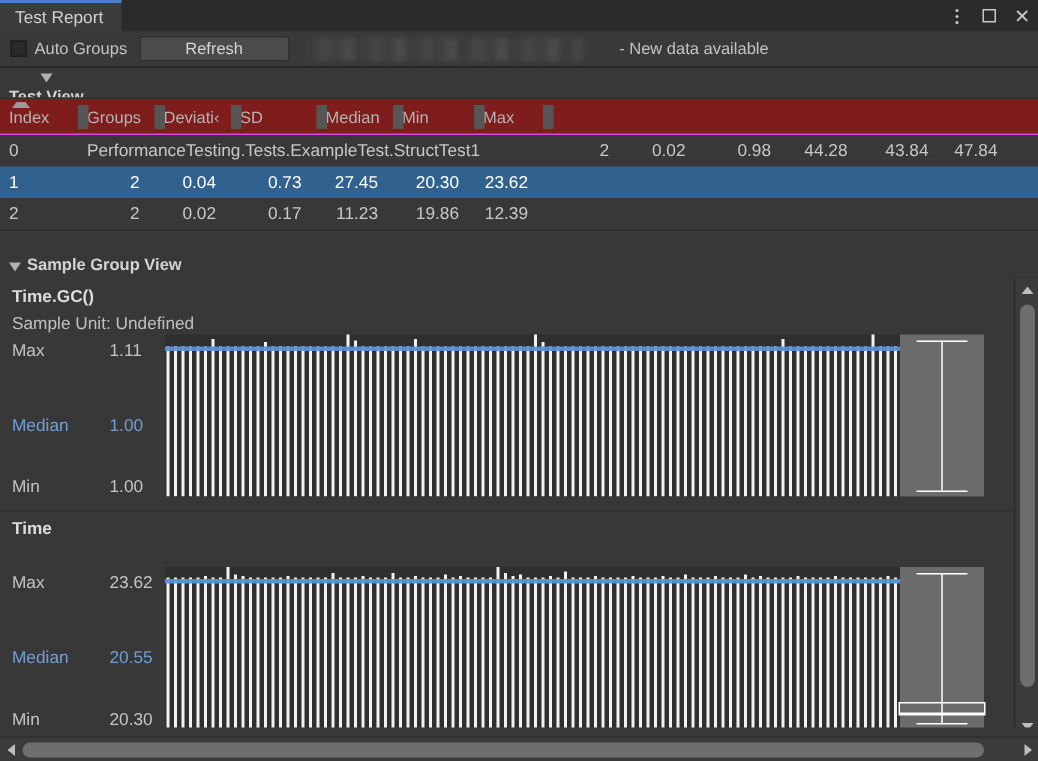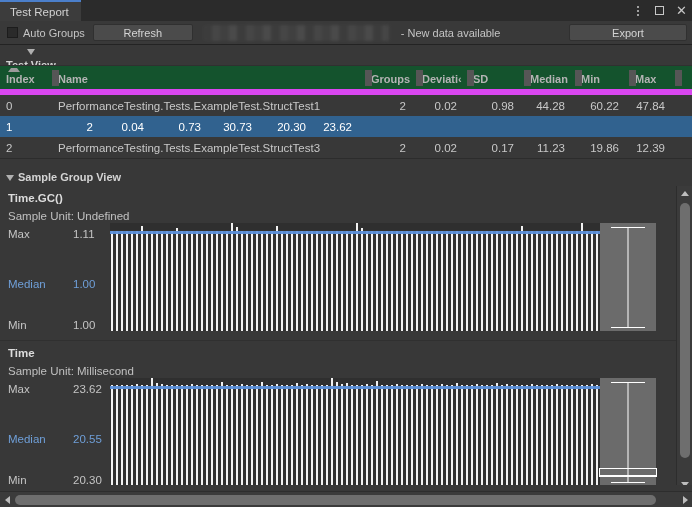--- a/index.html
+++ b/index.html
@@ -32,34 +32,34 @@
   .chk{width:11px;height:11px;background:#2a2a2a;border:1px solid #1c1c1c;box-sizing:border-box;}
   .tb-label{font-size:11px;color:#c4c4c4;}
   .tb-btn{height:17px;min-width:100px;background:#4b4b4b;border:1px solid #303030;
           border-radius:2px;color:#d4d4d4;font-size:11px;display:flex;align-items:center;
           justify-content:center;box-sizing:border-box;}
   .redacted{margin-left:10px;width:186px;height:16px;border-radius:1px;
       background:
         repeating-linear-gradient(90deg,#3d3d3d 0 9px,#474747 9px 17px,#414141 17px 26px,#4b4b4b 26px 34px),
         #424242;
       filter:blur(1.6px);opacity:.95;}
-  .newdata{margin-left:12px;font-size:11px;color:#c4c4c4;}
+  .newdata{margin-left:24px;font-size:11px;color:#c4c4c4;}
   .export{position:absolute;right:5px;width:118px;}
 
   
   .foldout{display:flex;align-items:center;gap:4px;font-weight:bold;font-size:11px;color:#d4d4d4;}
   .tri{width:0;height:0;border-left:4.5px solid transparent;border-right:4.5px solid transparent;
        border-top:6px solid #b0b0b0;margin-top:1px;}
 
   .testview-hdr{position:absolute;left:6px;top:48px;flex-direction:column;}
 
   
   .table{position:absolute;left:0;top:65px;width:692px;}
-  .thead{height:23px;background:#14532d;border-top:1px solid #303030;
-         border-bottom:6px solid #d946ef;display:flex;position:relative;font-weight:bold;}
+  .thead{height:23px;background:#7f1d1d;border-top:1px solid #303030;
+         border-bottom:1px solid #d946ef;display:flex;position:relative;}
   .th{position:relative;display:flex;align-items:flex-end;padding-bottom:4px;
       font-size:11px;color:#b4b4b4;box-sizing:border-box;}
   .th .sep{position:absolute;left:0;top:4px;bottom:3px;width:1px;background:#565656;}
   .th span{padding-left:6px;overflow:hidden;white-space:nowrap;}
   .sortmark{position:absolute;left:8px;top:2px;width:0;height:0;
       border-left:3.5px solid transparent;border-right:3.5px solid transparent;
       border-bottom:4px solid #9a9a9a;}
   .trow{height:21px;display:flex;align-items:center;font-size:11.5px;color:#c8c8c8;
         background:#383838;box-sizing:border-box;}
   .trow.sel{background:#31628f;color:#ffffff;}
@@ -147,39 +147,32 @@
   <div class="toolbar">
     <div class="chkwrap">
       <span class="chk"></span>
       <span class="tb-label">Auto Groups</span>
     </div>
     <div class="tb-btn" style="margin-left:8px;">
       <span>Refresh</span>
     </div>
     <div class="redacted"></div>
     <span class="newdata">- New data available</span>
-    <div class="tb-btn export">
-      <span>Export</span>
-    </div>
   </div>
 
   <div class="testview-hdr foldout">
     <span class="tri"></span>
     <span>Test View</span>
   </div>
 
   <div class="table">
     <div class="thead">
       <div class="th" style="width:52px">
         <span class="sortmark"></span>
         <span>Index</span>
-      </div>
-      <div class="th" style="width:313px">
-        <span class="sep"></span>
-          <span>Name</span>
       </div>
       <div class="th" style="width:51px">
         <span class="sep"></span>
           <span>Groups</span>
       </div>
       <div class="th" style="width:51px">
         <span class="sep"></span>
           <span>Deviati‹</span>
       </div>
       <div class="th" style="width:57px">
@@ -203,37 +196,36 @@
       </div>
     </div>
 
     <div class="trow">
       <div class="td" style="width:52px">0</div>
       <div class="td" style="width:313px">PerformanceTesting.Tests.ExampleTest.StructTest1</div>
       <div class="td num" style="width:51px">2</div>
       <div class="td num" style="width:51px">0.02</div>
       <div class="td num" style="width:57px">0.98</div>
       <div class="td num" style="width:51px">44.28</div>
-      <div class="td num" style="width:54px">60.22</div>
+      <div class="td num" style="width:54px">43.84</div>
       <div class="td num" style="width:46px">47.84</div>
     </div>
 
     <div class="trow sel">
       <div class="td" style="width:52px">1</div>
       <div class="td num" style="width:51px">2</div>
       <div class="td num" style="width:51px">0.04</div>
       <div class="td num" style="width:57px">0.73</div>
-      <div class="td num" style="width:51px">30.73</div>
+      <div class="td num" style="width:51px">27.45</div>
       <div class="td num" style="width:54px">20.30</div>
       <div class="td num" style="width:46px">23.62</div>
     </div>
 
     <div class="trow">
       <div class="td" style="width:52px">2</div>
-      <div class="td" style="width:313px">PerformanceTesting.Tests.ExampleTest.StructTest3</div>
       <div class="td num" style="width:51px">2</div>
       <div class="td num" style="width:51px">0.02</div>
       <div class="td num" style="width:57px">0.17</div>
       <div class="td num" style="width:51px">11.23</div>
       <div class="td num" style="width:54px">19.86</div>
       <div class="td num" style="width:46px">12.39</div>
     </div>
     <div class="tbl-bottom"></div>
   </div>
 
@@ -364,21 +356,20 @@
         <div class="boxzone" style="left:490px;">
             <div class="whisk" style="top: 4px; height: 100px;"></div>
             <div class="cap" style="top: 4px;"></div>
             <div class="cap" style="top: 104px;"></div>
           </div>
       </div>
     </div>
 
     <div class="group">
       <div class="g-title">Time</div>
-      <div class="g-unit">Sample Unit: Millisecond</div>
       <div class="g-stat st-max">
         <span class="k">Max</span>
         <span>23.62</span>
       </div>
       <div class="g-stat median st-med">
         <span class="k">Median</span>
         <span>20.55</span>
       </div>
       <div class="g-stat st-min">
         <span class="k">Min</span>

